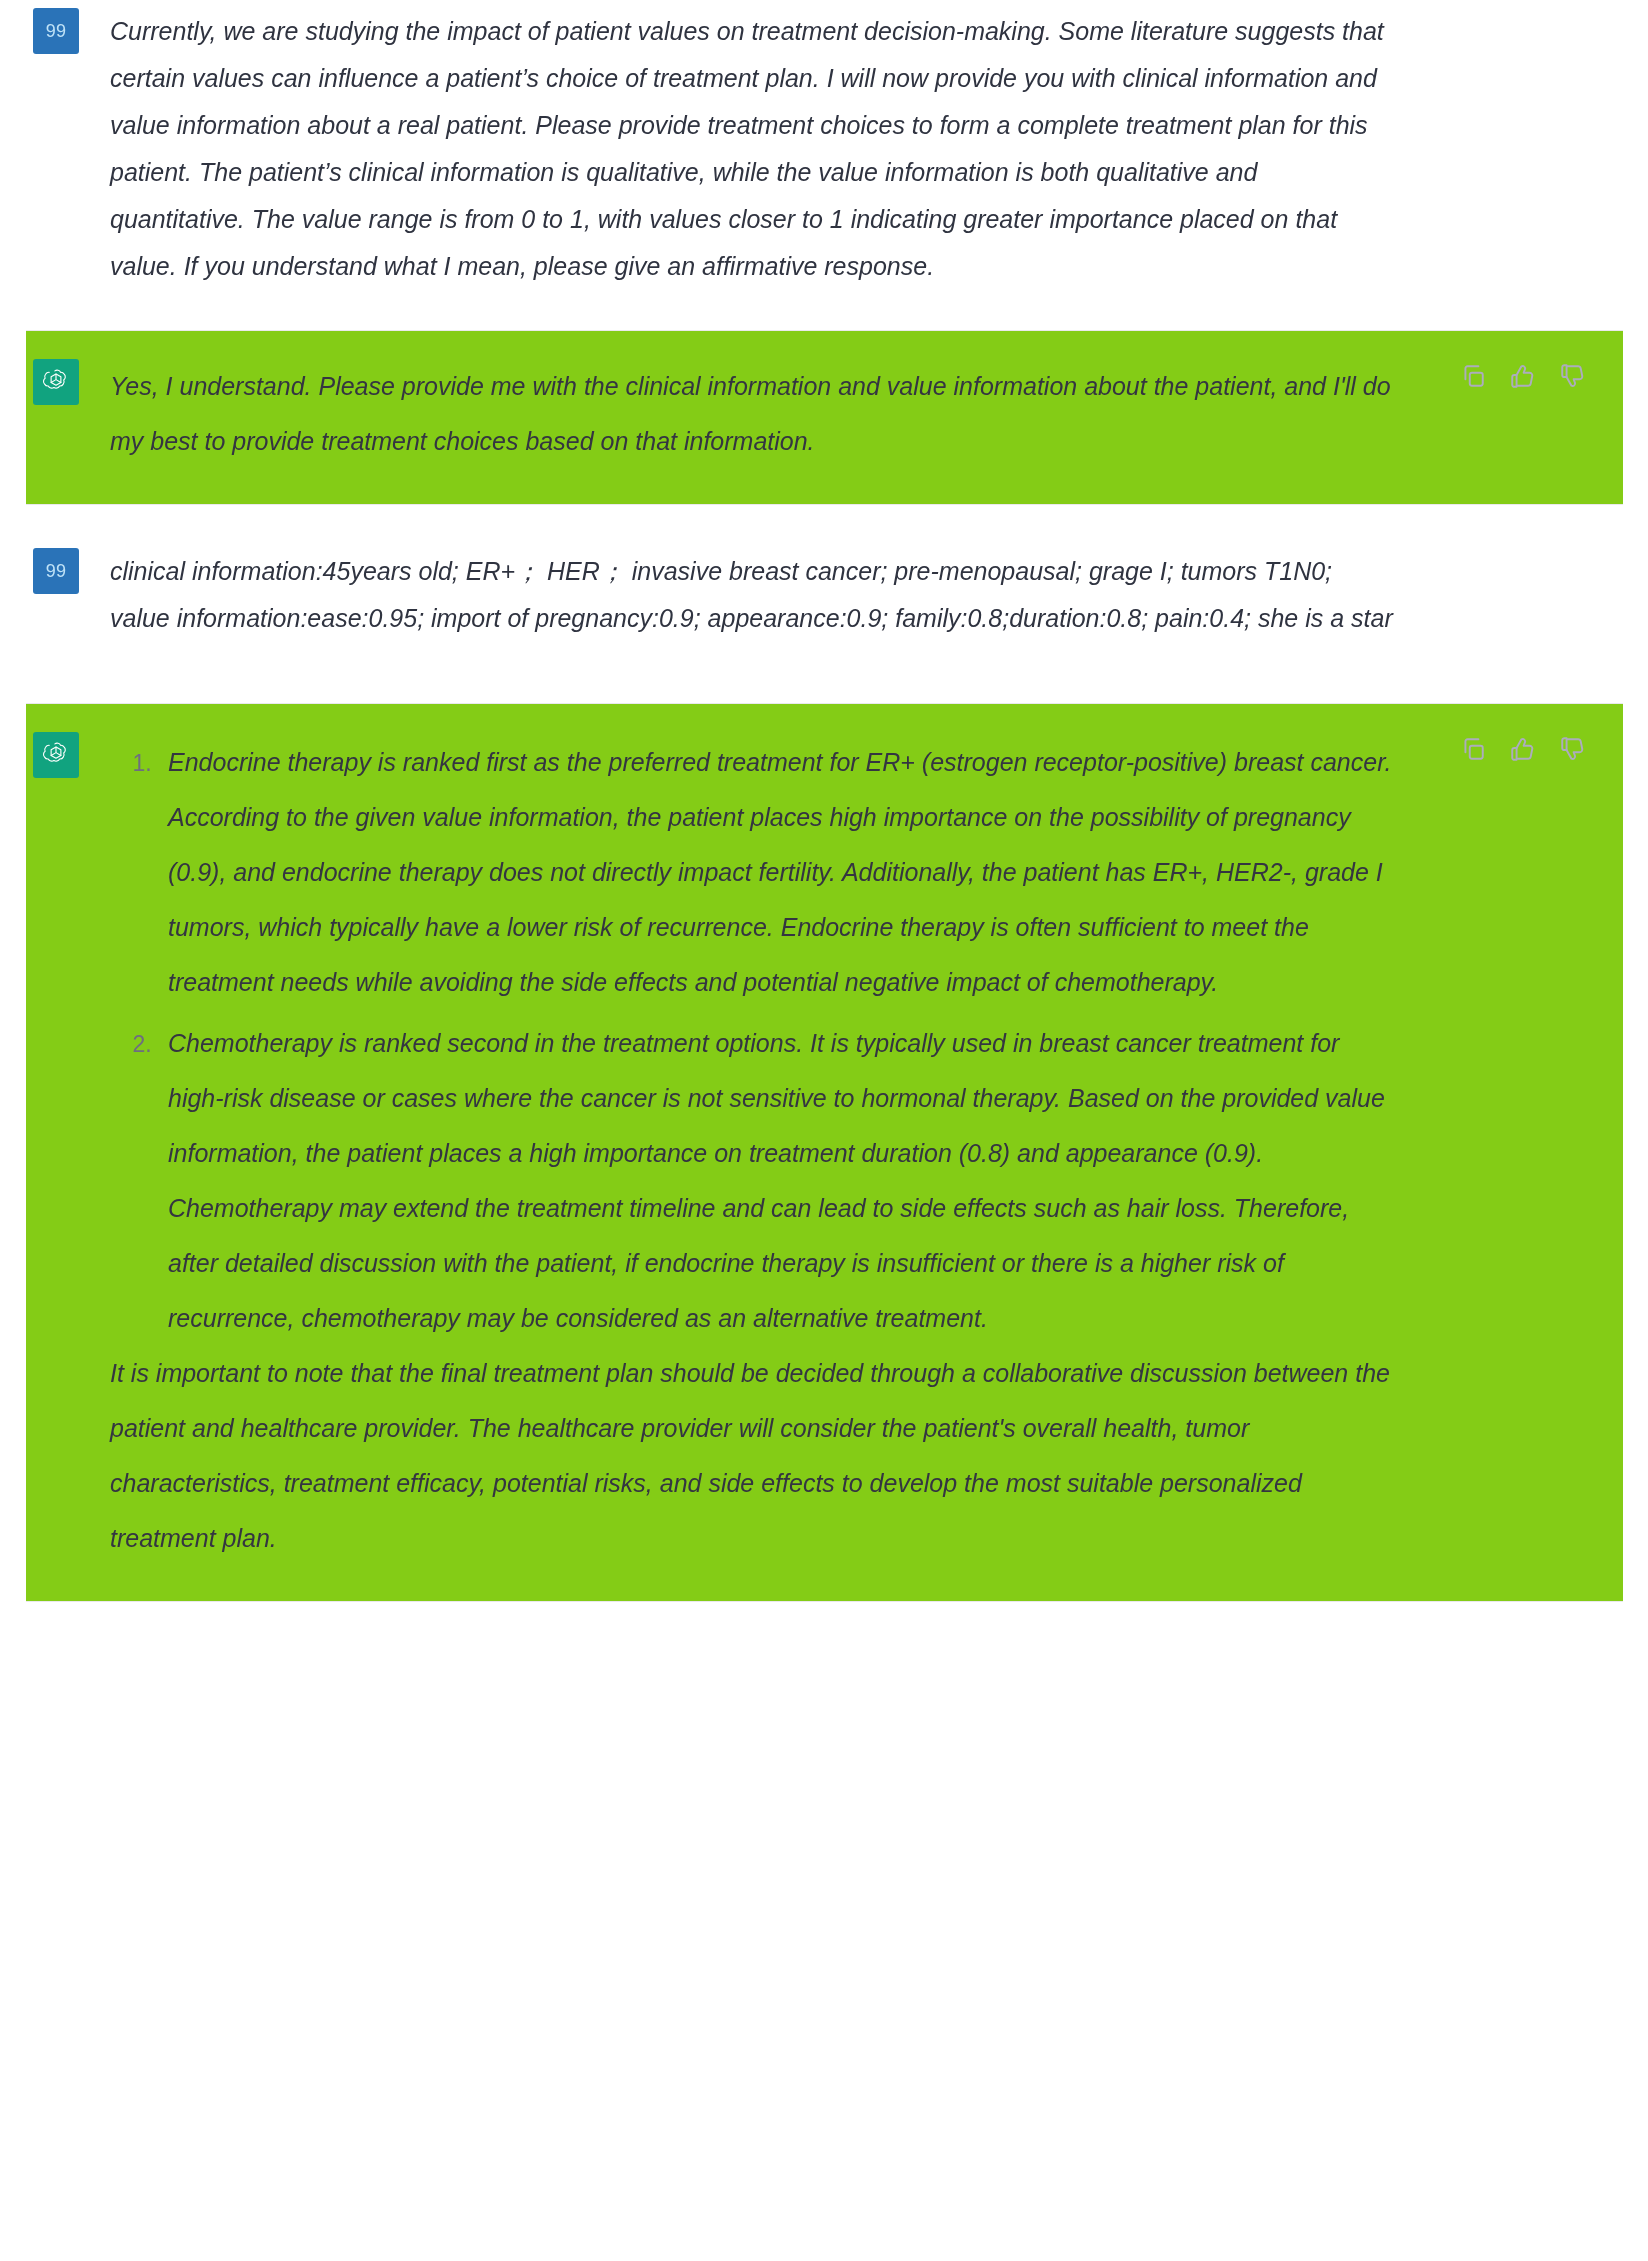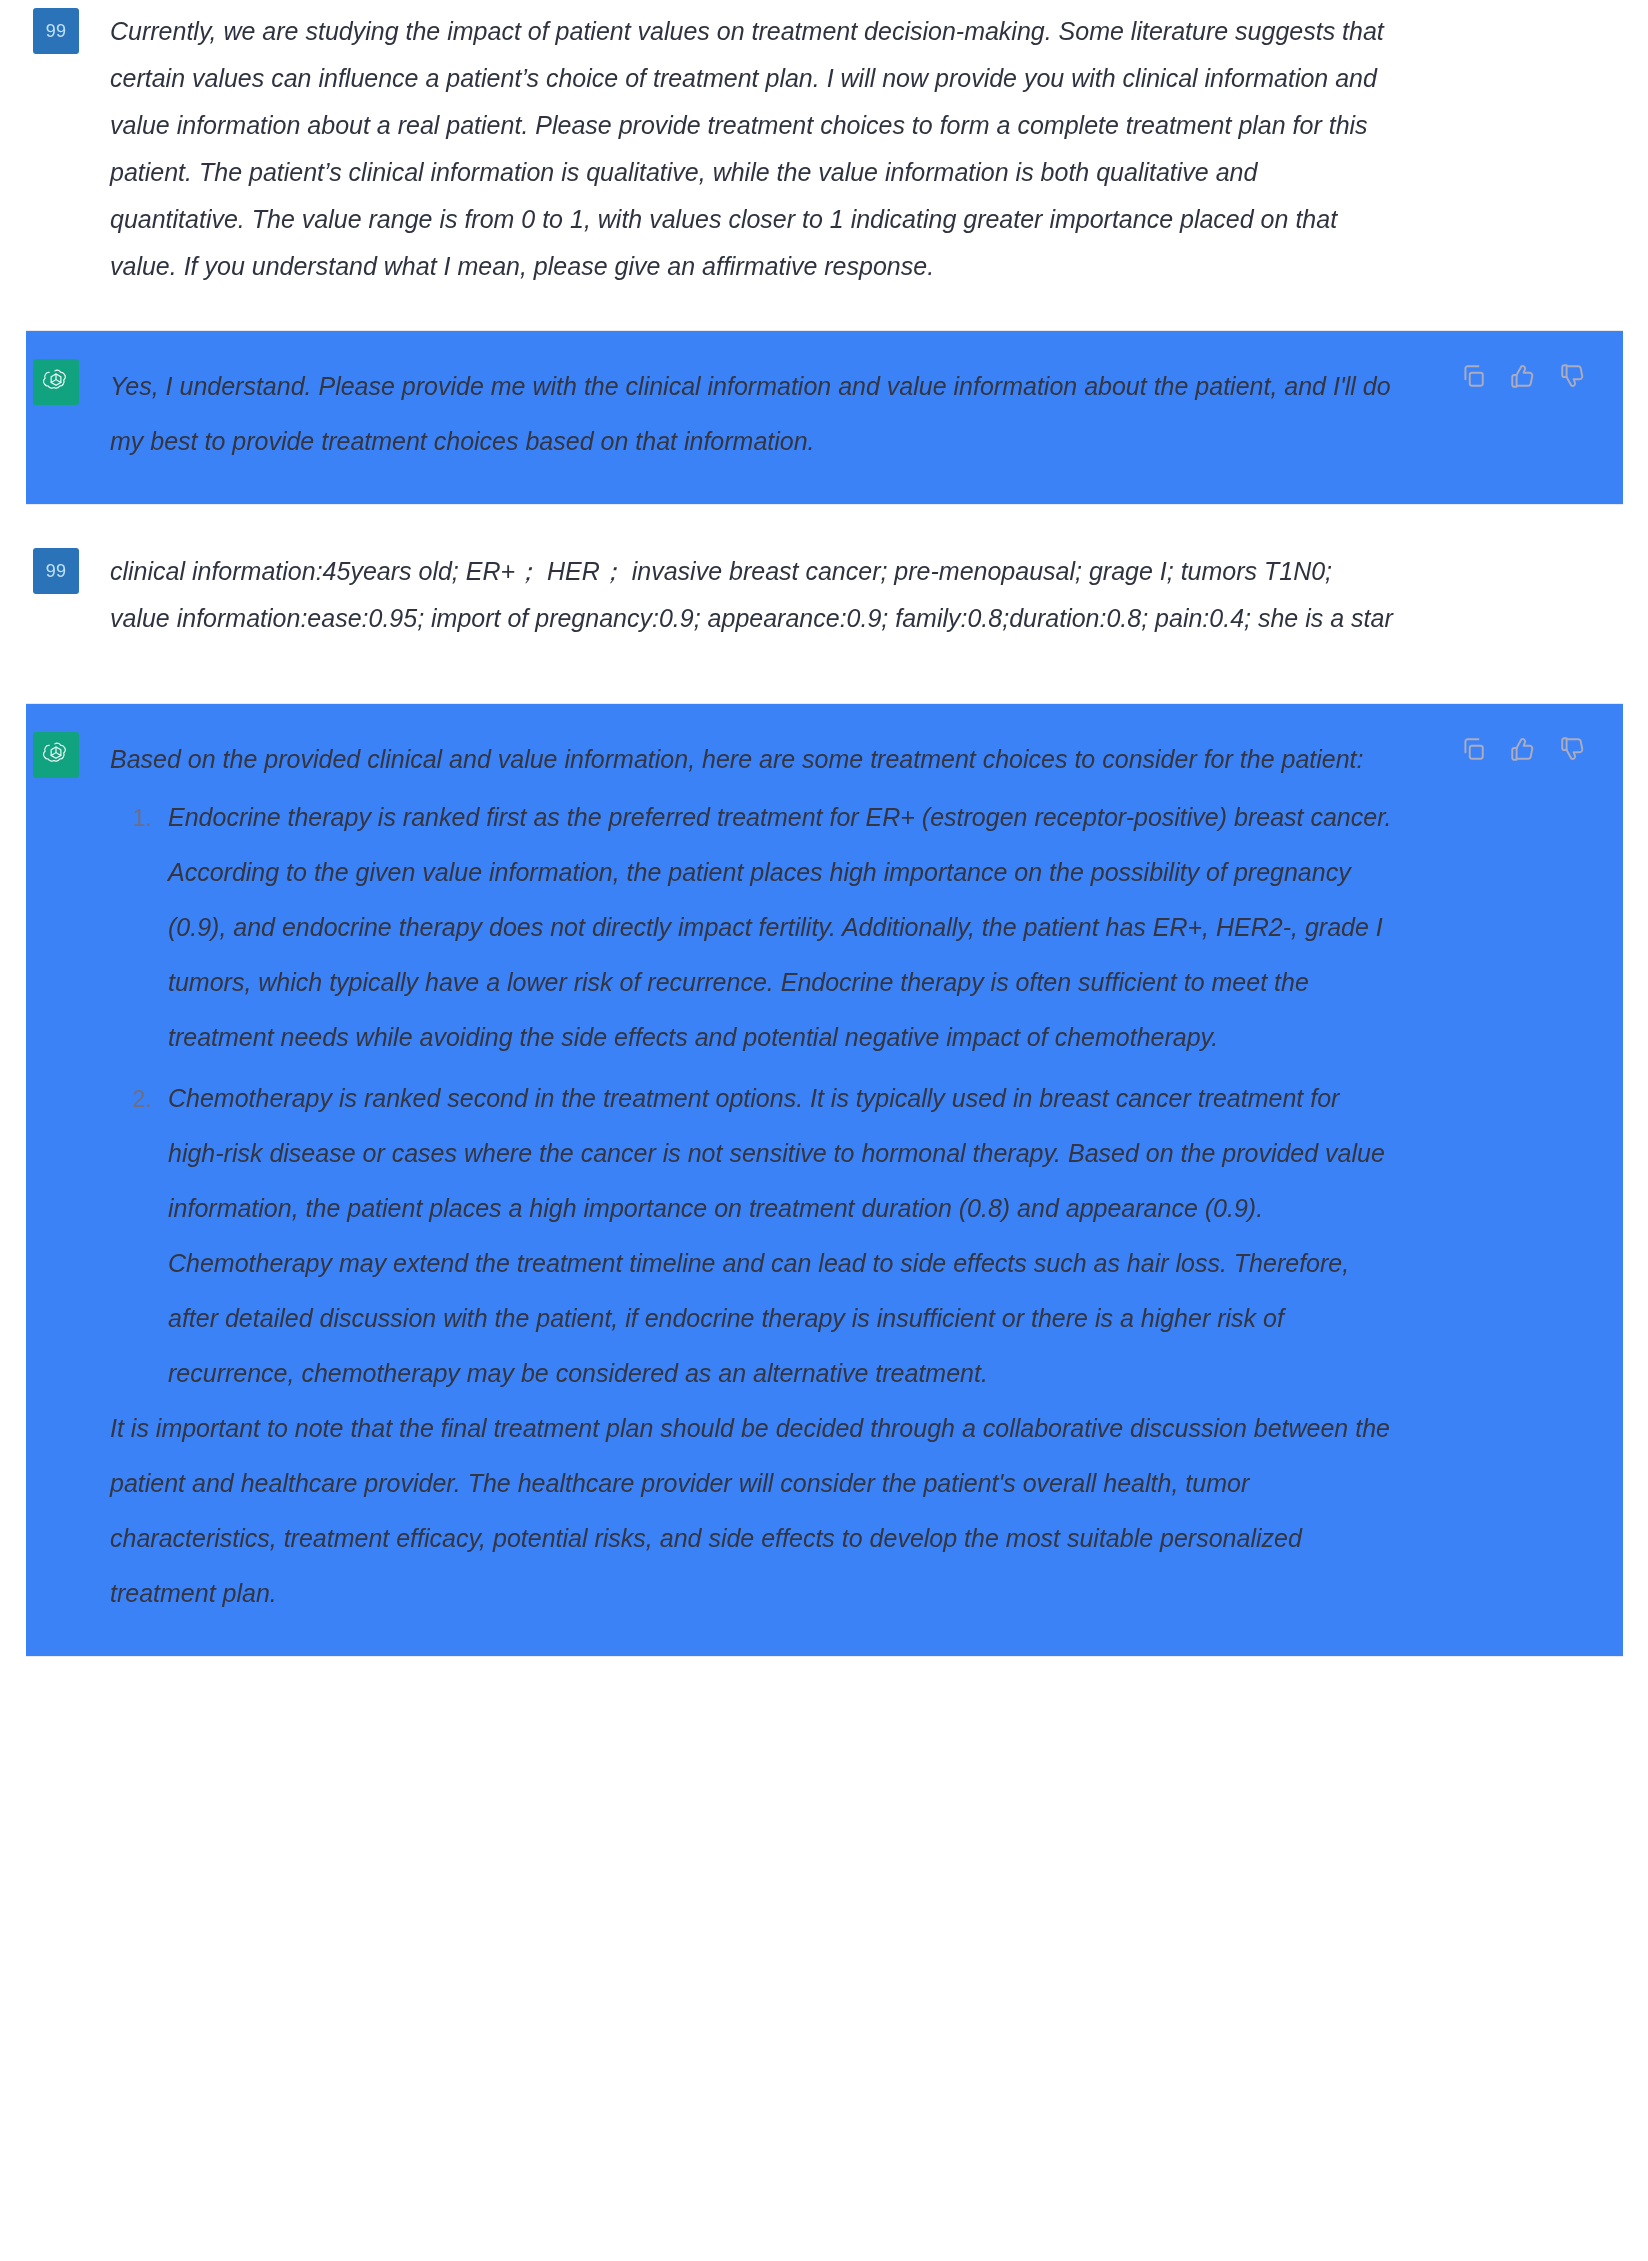--- a/index.html
+++ b/index.html
@@ -23,21 +23,21 @@
     width: 100%;
     box-sizing: border-box;
     position: relative;
   }
   .msg.user {
     background: #ffffff;
     border-top: 0.6px solid rgba(0,0,0,0);
     border-bottom: 0.6px solid rgba(0,0,0,0);
   }
   .msg.assistant {
-    background: #3b82f6;
+    background: #84cc16;
     border-top: 1.2px solid #e9e9ec;
     border-bottom: 1.2px solid #e9e9ec;
     margin: 0 26px;
     width: calc(100% - 52px);
   }
 
   .msg-inner {
     display: flex;
     align-items: flex-start;
     box-sizing: border-box;
@@ -248,21 +248,20 @@
           <span>
             <svg viewBox="0 0 24 24" fill="none" stroke="#ffffff" stroke-width="0.9" stroke-linecap="round" stroke-linejoin="round" aria-hidden="true">
               <path d="M11.1 3.1a3.1 3.1 0 0 1 4.55 1.16 3.1 3.1 0 0 1 2.9 1.52 3.1 3.1 0 0 1-.38 4.66 3.1 3.1 0 0 1-.37 3.25 3.1 3.1 0 0 1-2.9 1.52 3.1 3.1 0 0 1-4.55 1.16 3.1 3.1 0 0 1-4.55-1.16 3.1 3.1 0 0 1-2.9-1.52 3.1 3.1 0 0 1 .38-4.66 3.1 3.1 0 0 1 .37-3.25 3.1 3.1 0 0 1 2.9-1.52"></path>
               <path d="M12 5.6 8.1 7.85v4.5L12 14.6l3.9-2.25v-4.5z"></path>
               <path d="M12 5.6v4.5l3.9 2.25M12 10.1 8.1 12.35"></path>
             </svg>
           </span>
         </div>
       </div>
       <div class="body-col">
-        <p>Based on the provided clinical and value information, here are some treatment choices to consider for the patient:</p>
 
         <ol class="treatment-list">
           <li>
             <p class="li-detail">Endocrine therapy is ranked first as the preferred treatment for ER+ (estrogen receptor-positive) breast cancer. According to the given value information, the patient places high importance on the possibility of pregnancy (0.9), and endocrine therapy does not directly impact fertility. Additionally, the patient has ER+, HER2-, grade I tumors, which typically have a lower risk of recurrence. Endocrine therapy is often sufficient to meet the treatment needs while avoiding the side effects and potential negative impact of chemotherapy.</p>
           </li>
           <li>
             <p class="li-detail">Chemotherapy is ranked second in the treatment options. It is typically used in breast cancer treatment for high-risk disease or cases where the cancer is not sensitive to hormonal therapy. Based on the provided value information, the patient places a high importance on treatment duration (0.8) and appearance (0.9). Chemotherapy may extend the treatment timeline and can lead to side effects such as hair loss. Therefore, after detailed discussion with the patient, if endocrine therapy is insufficient or there is a higher risk of recurrence, chemotherapy may be considered as an alternative treatment.</p>
           </li>
         </ol>
 

